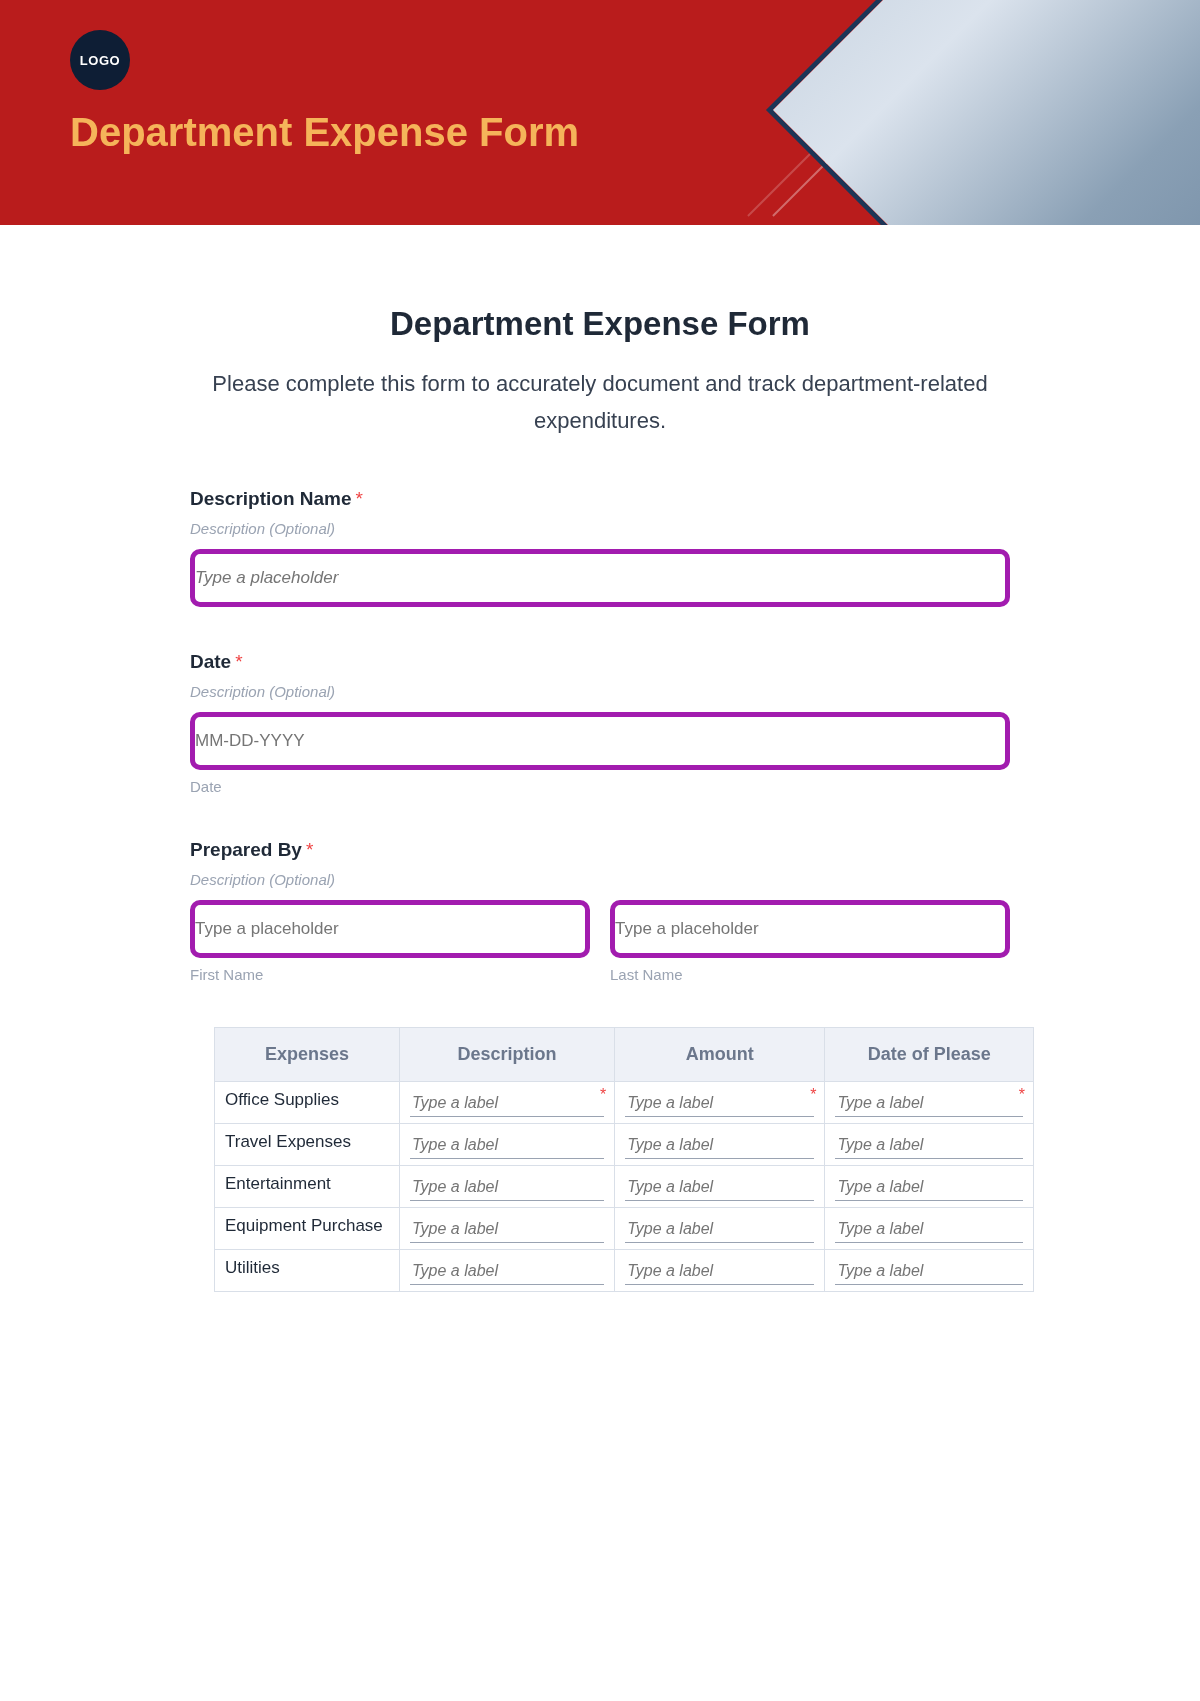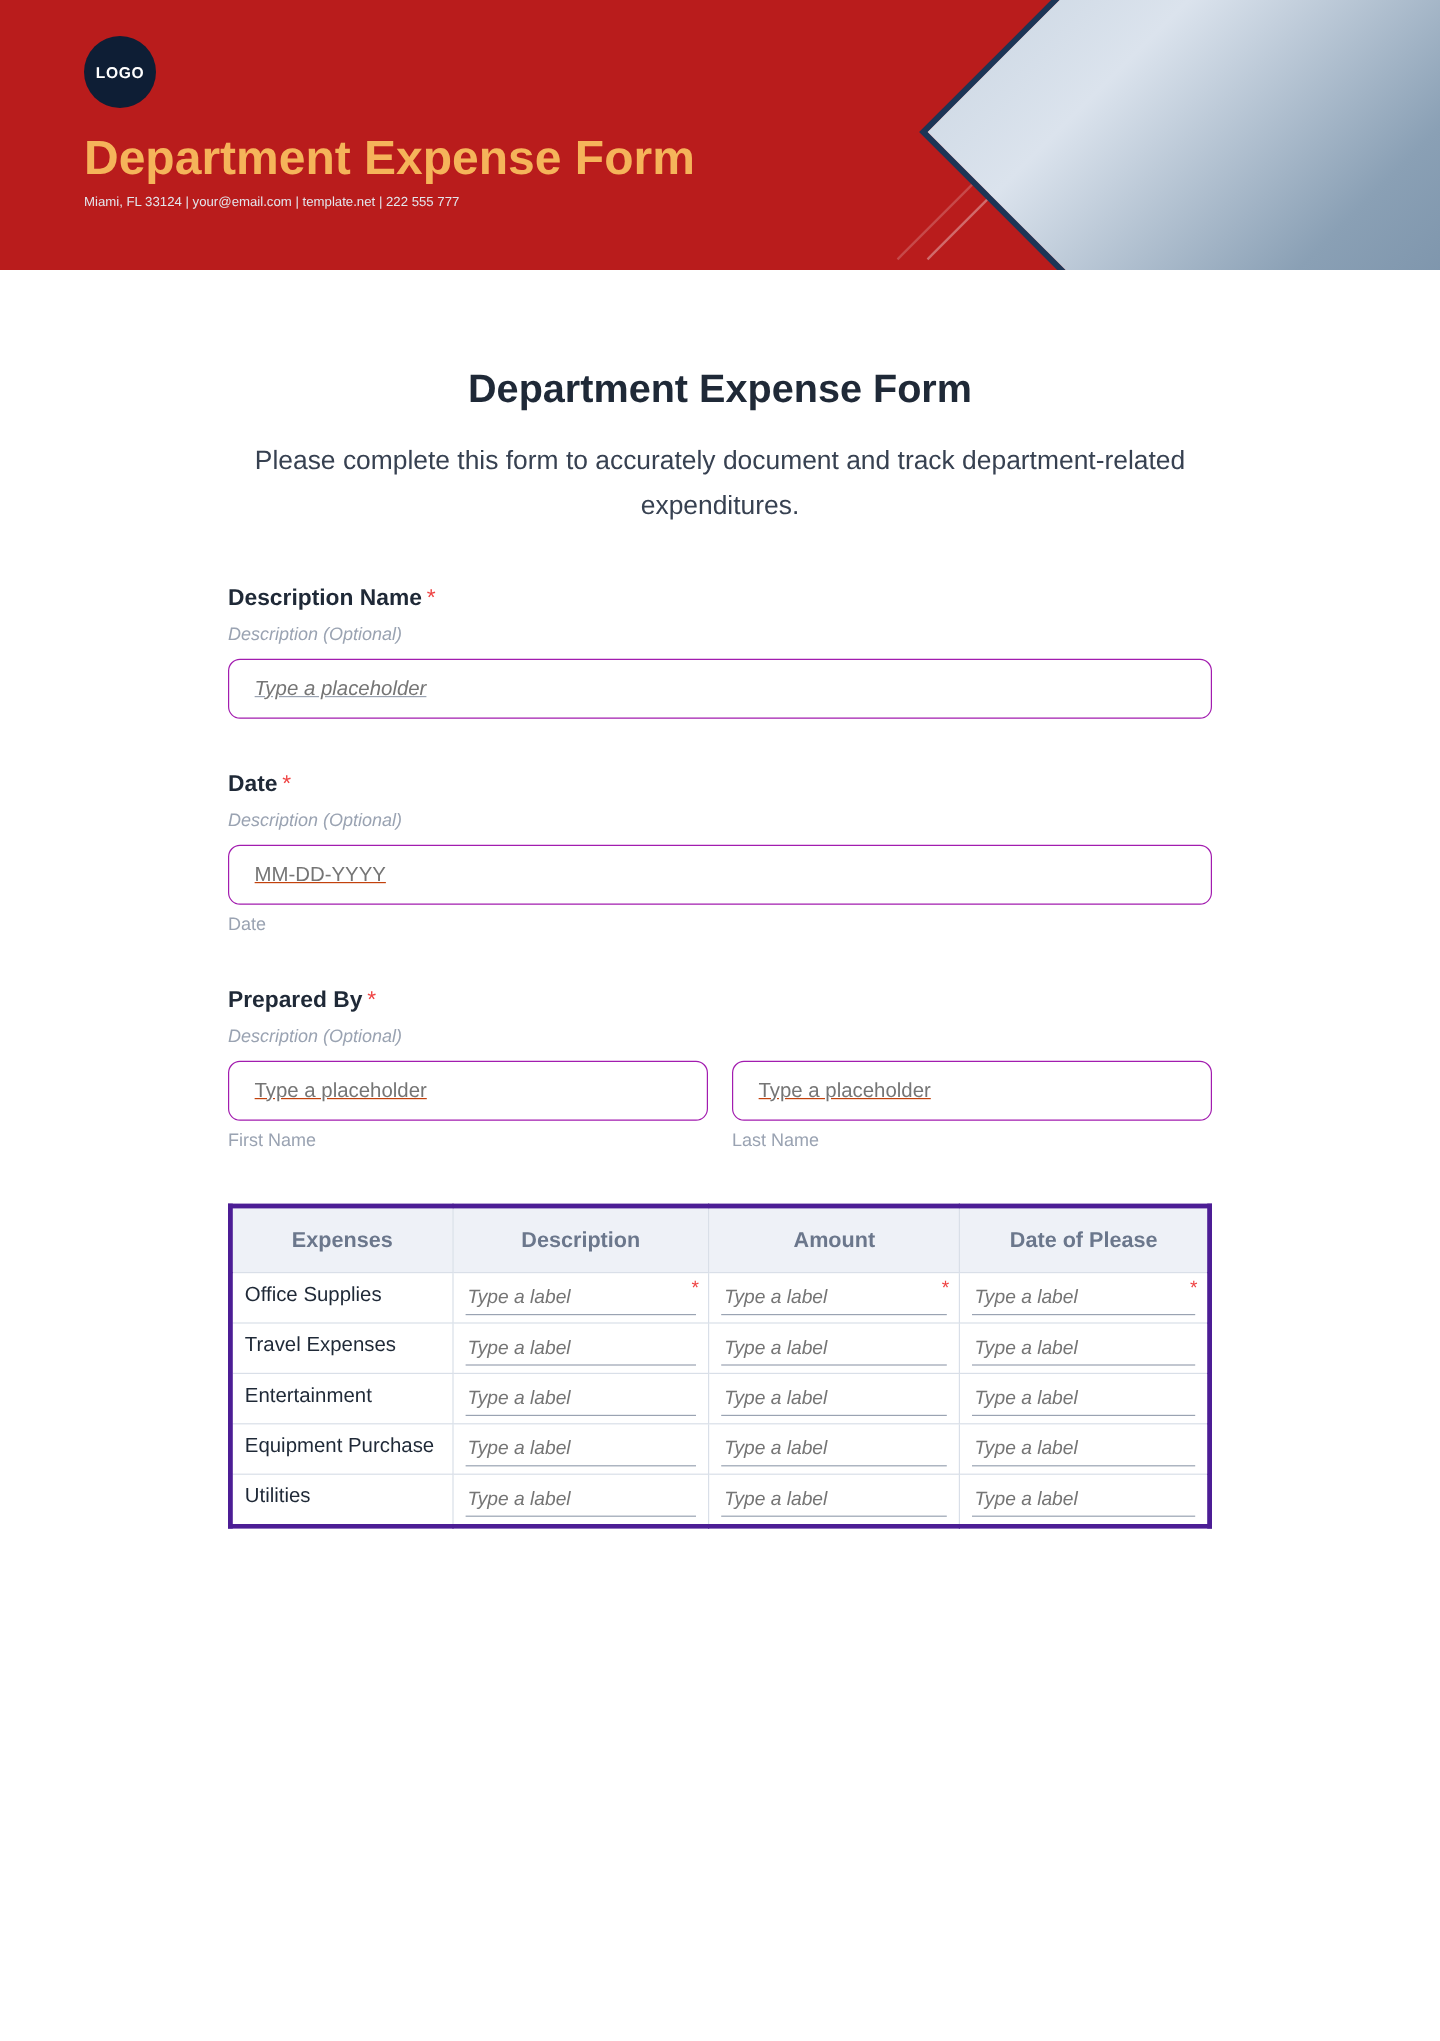--- a/index.html
+++ b/index.html
@@ -15,49 +15,48 @@
   .hero-line2 { position: absolute; right: 345px; top: -40px; width: 2px; height: 300px; background: rgba(255,255,255,0.2); transform: rotate(45deg); }
 
   .page { width: 820px; margin: 80px auto 0 auto; color: #1f2937; }
   .form-title { text-align: center; font-size: 33px; font-weight: 700; color: #1f2937; margin-bottom: 22px; }
   .form-intro { text-align: center; font-size: 22px; color: #374151; line-height: 1.7; margin-bottom: 48px; }
 
   .field { margin-bottom: 44px; }
   .label { font-size: 19px; font-weight: 700; color: #1f2937; }
   .req { color: #ef4444; margin-left: 4px; font-size: 19px; }
   .desc { font-style: italic; color: #9aa3b2; font-size: 15px; margin-top: 10px; }
-  .input { width: 100%; margin-top: 12px; border: 1px solid #a21caf; border-radius: 10px; padding: 14px 21px; font-size: 17px; color: #9aa3b2; font-style: italic; background: #fff; text-decoration: underline; }
+  .input { width: 100%; margin-top: 12px; border: 5px solid #a21caf; border-radius: 10px; padding: 14px 0; font-size: 17px; color: #9aa3b2; font-style: italic; background: #fff; }
   .input.plain { font-style: normal; color: #c2410c; }
   .sublabel { color: #9aa3b2; font-size: 15px; margin-top: 8px; }
   .row2 { display: flex; gap: 20px; margin-top: 12px; }
   .row2 .col { flex: 1; }
 
   .section-title { font-size: 19px; font-weight: 700; color: #1f2937; margin-top: 10px; margin-bottom: 14px; }
 
-  table { width: 100%; border-collapse: collapse; border: 4px solid #4c1d95; }
+  table { width: 100%; border-collapse: collapse; border: 1px solid #4c1d95; margin-left: 24px; }
   th { background: #eef1f7; color: #6b778c; font-weight: 700; font-size: 18px; padding: 16px 10px; border: 1px solid #d9dfe8; vertical-align: top; text-align: center; }
   td { border: 1px solid #d9dfe8; padding: 8px 10px 6px 10px; vertical-align: top; font-size: 17px; color: #1f2937; }
   td.expcol { font-weight: 400; }
   .cell-input-wrap { position: relative; }
   .cell-input { width: 100%; border: none; border-bottom: 1px solid #9aa3b2; font-style: italic; font-size: 16px; color: #737373; padding: 4px 2px 4px 2px; background: transparent; }
   .cell-req { position: absolute; right: -2px; top: -4px; color: #ef4444; font-size: 16px; }
 </style>
 </head>
 <body>
 
 <div class="hero">
   <div class="hero-line2"></div>
   <div class="hero-line1"></div>
   <div class="hero-diamond">
     <div class="hero-image"></div>
   </div>
   <div class="hero-content">
     <div class="logo-circle">LOGO</div>
     <div class="hero-title">Department Expense Form</div>
-    <div class="hero-sub">Miami, FL 33124 | your@email.com | template.net | 222 555 777</div>
   </div>
 </div>
 
 <div class="page">
   <h1 class="form-title">Department Expense Form</h1>
   <p class="form-intro">Please complete this form to accurately document and track department-related expenditures.</p>
 
   <div class="field">
     <span class="label">Description Name</span><span class="req">*</span>
     <div class="desc">Description (Optional)</div>

